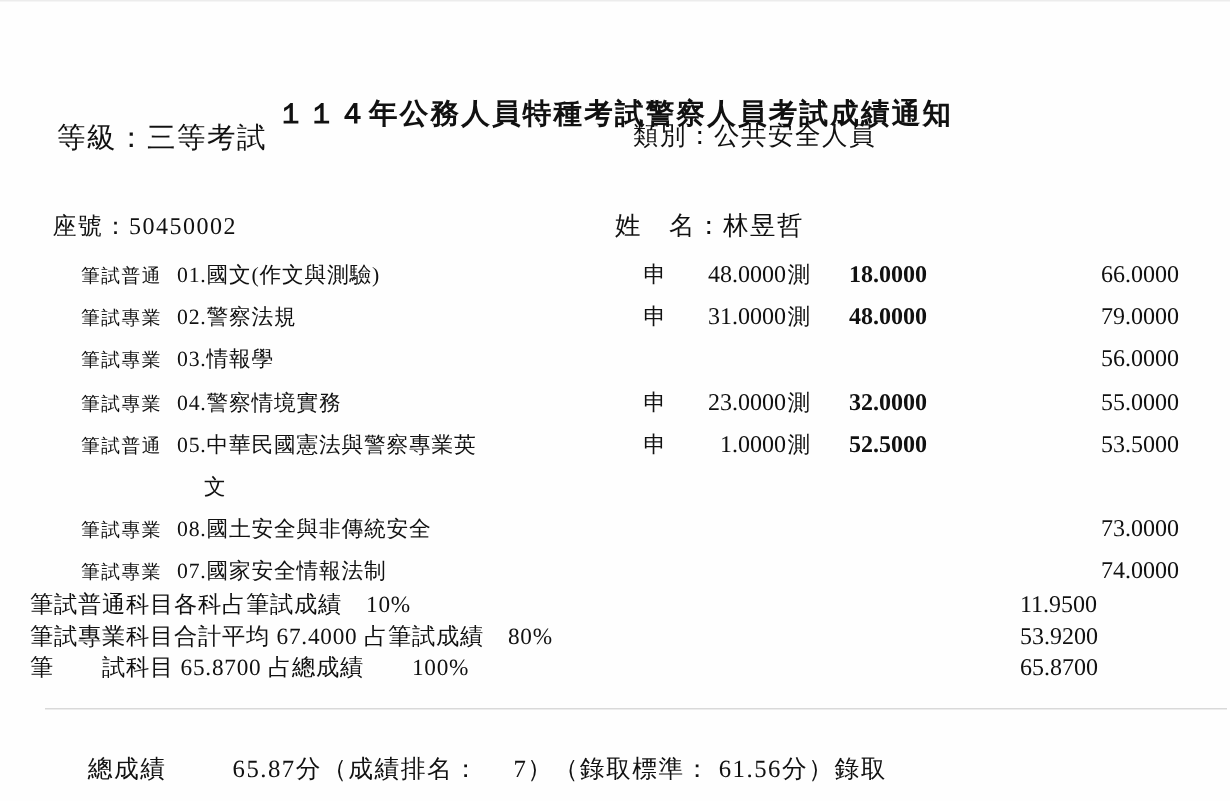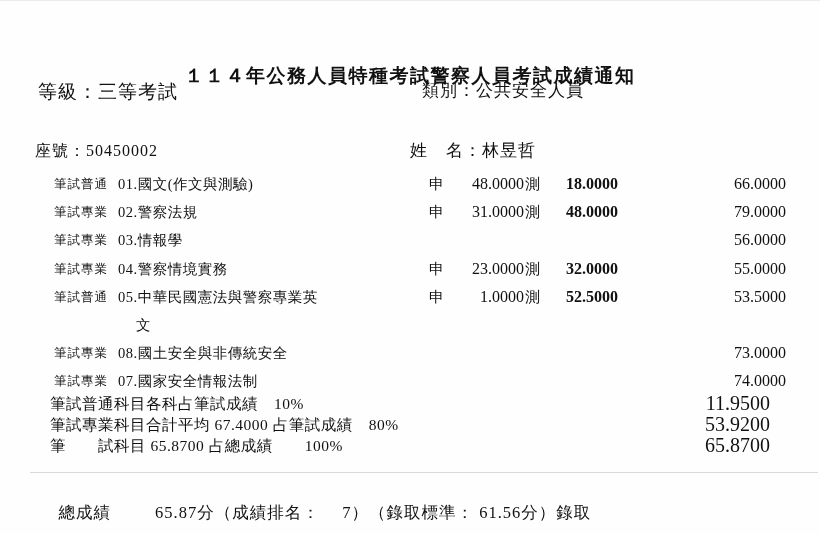--- a/index.html
+++ b/index.html
@@ -37,22 +37,22 @@
   .shen-v  { left: 436px; width: 72px; text-align: right; font-size: 16px; }
   .ce-l    { left: 509px; font-size: 15px; }
   .ce-v    { left: 530px; width: 72px; text-align: right; font-size: 16px; font-weight: bold; }
   .total   { left: 680px; width: 90px; text-align: right; font-size: 16px; }
   .wrap-row { position: relative; height: 28.2px; }
   .wrap-row span { position: absolute; left: 120px; line-height: 28.2px; font-size: 14.5px; }
 
   .summaries { position: absolute; top: 392px; left: 0; width: 820px; }
   .sumrow { position: relative; height: 21px; }
   .sumrow span { position: absolute; top: 0; line-height: 21px; white-space: pre; }
-  .sum-text  { left: 50px; font-size: 15.5px; letter-spacing: 0.5px; }
-  .sum-score { left: 680px; width: 90px; text-align: right; font-size: 20px; }
+  .sum-text  { left: 20px; font-size: 15.5px; letter-spacing: 0.5px; }
+  .sum-score { left: 680px; width: 90px; font-size: 16px; }
 
   .divider {
     position: absolute;
     top: 471px; left: 30px; width: 788px;
     border-top: 1px solid #d9d9d9;
   }
   .total-row {
     position: absolute;
     top: 481px; left: 38px;
     font-size: 16.5px;

